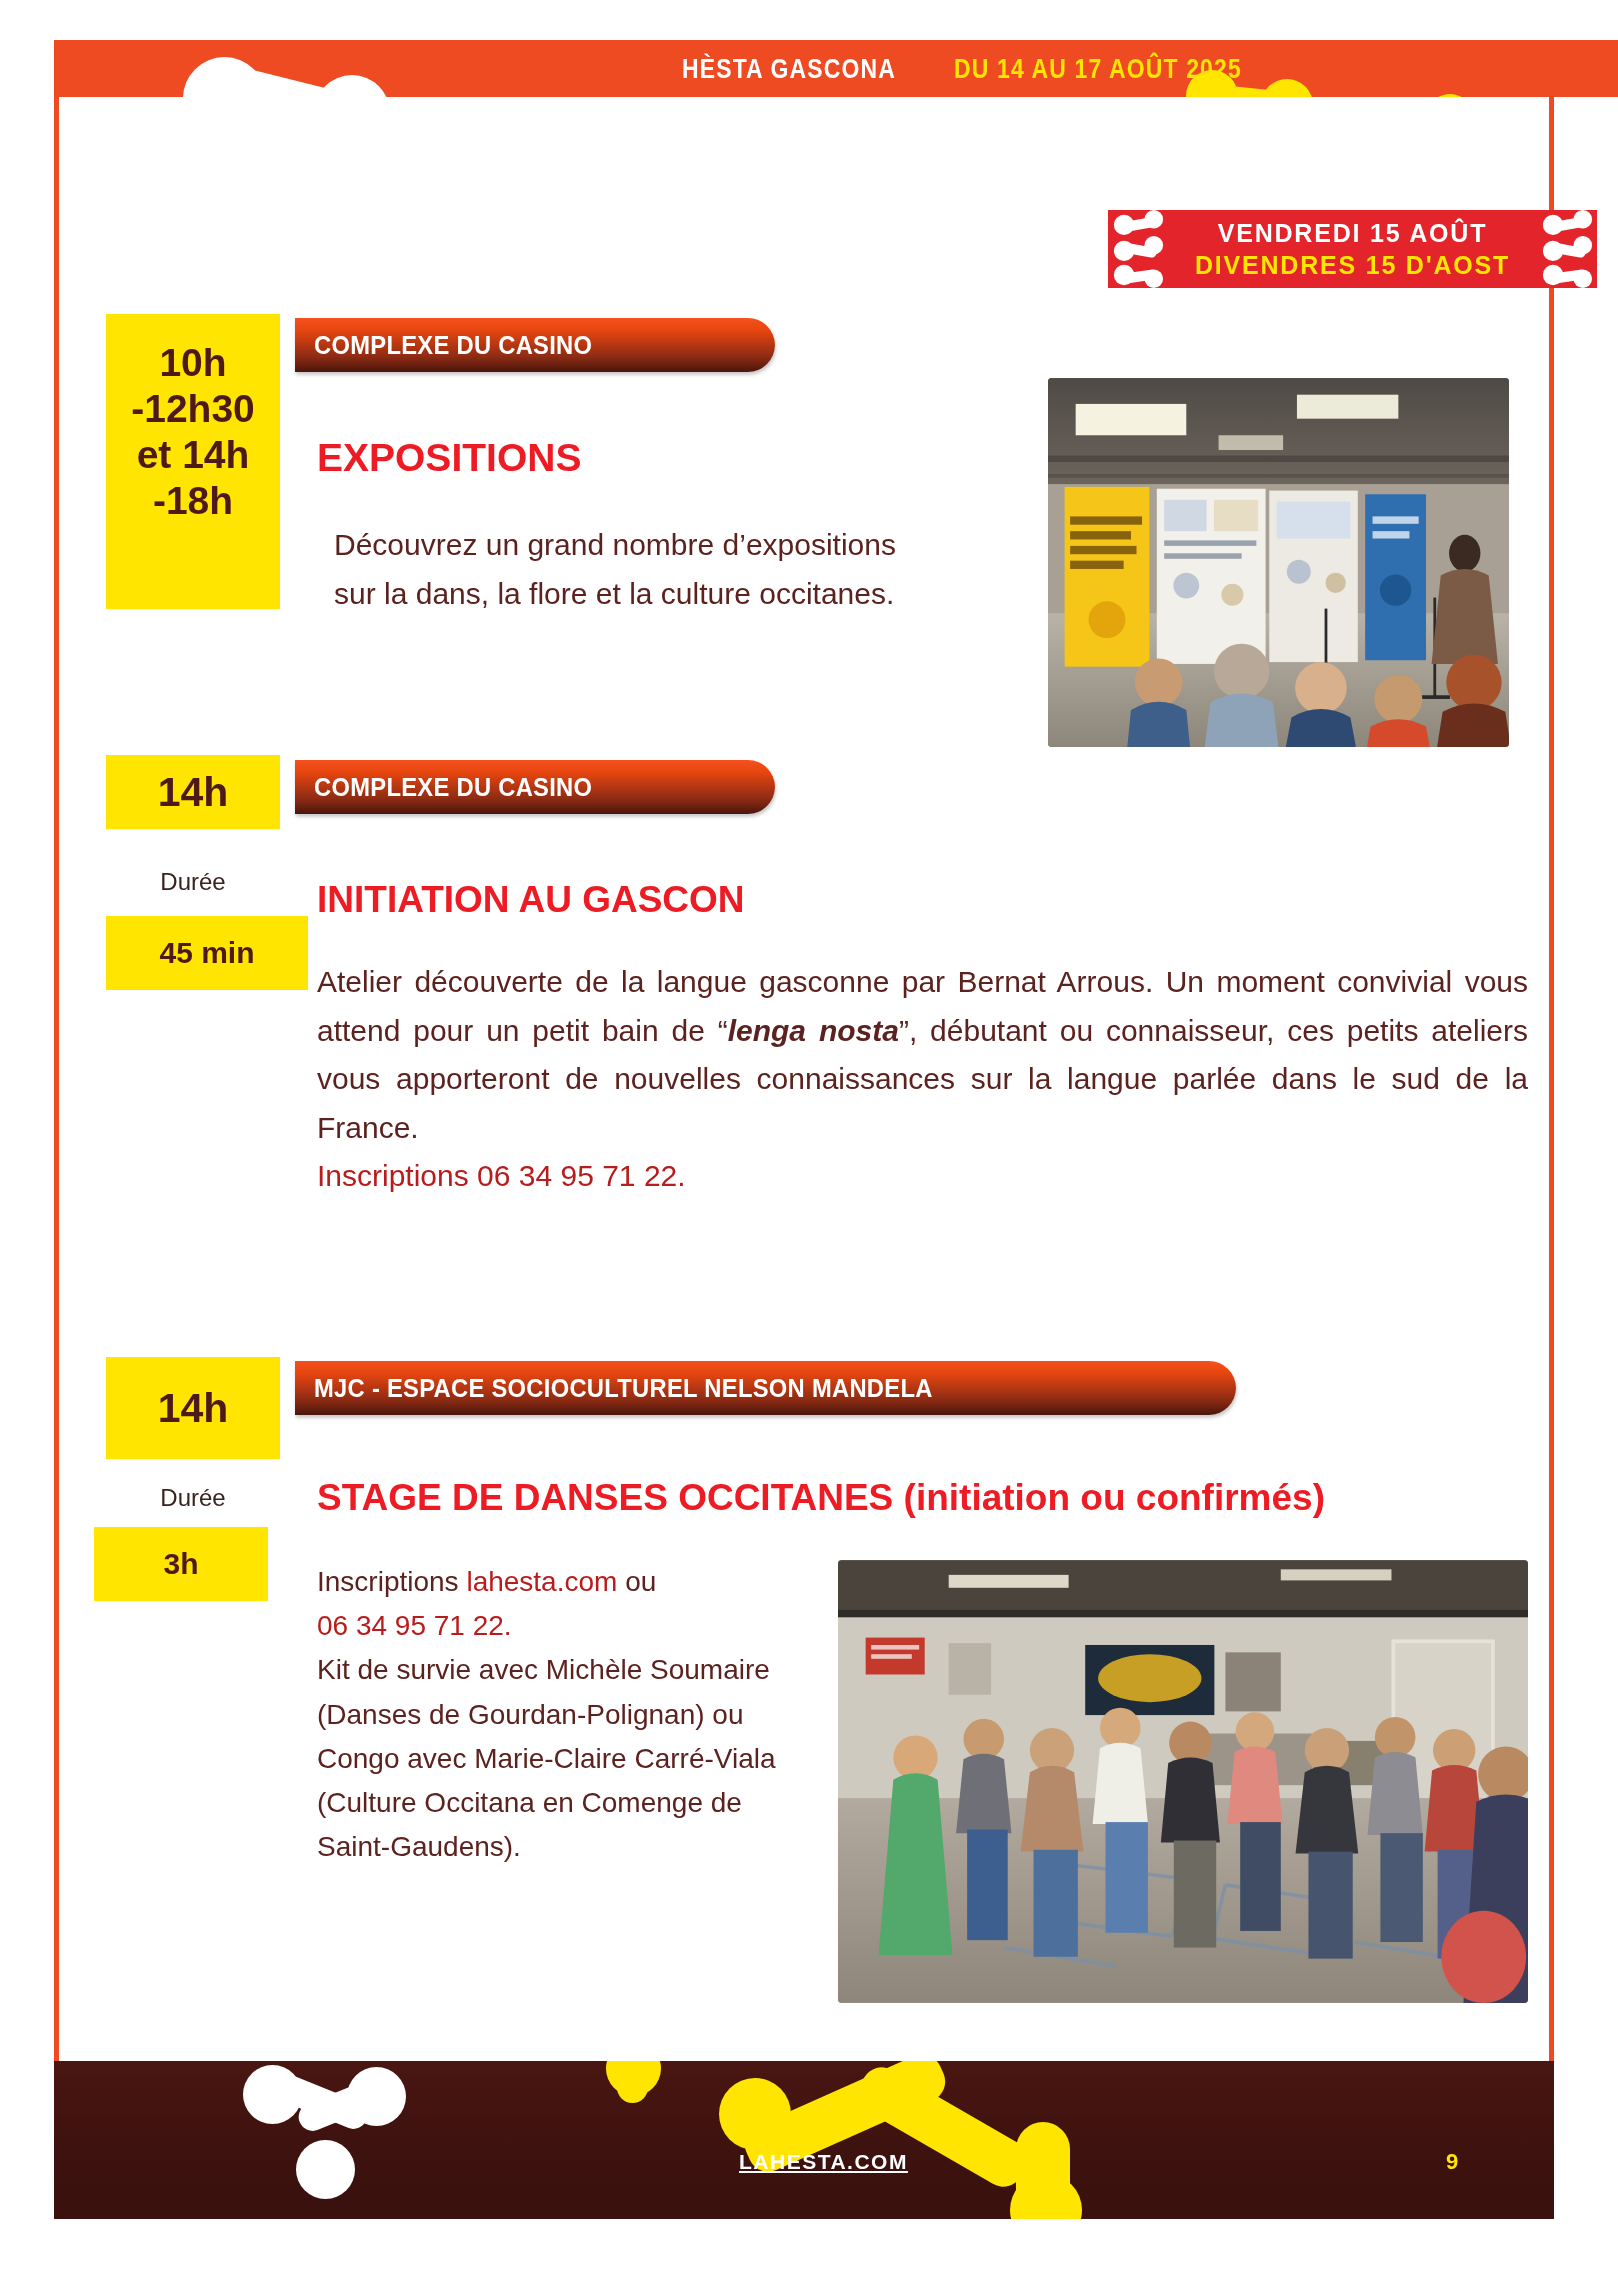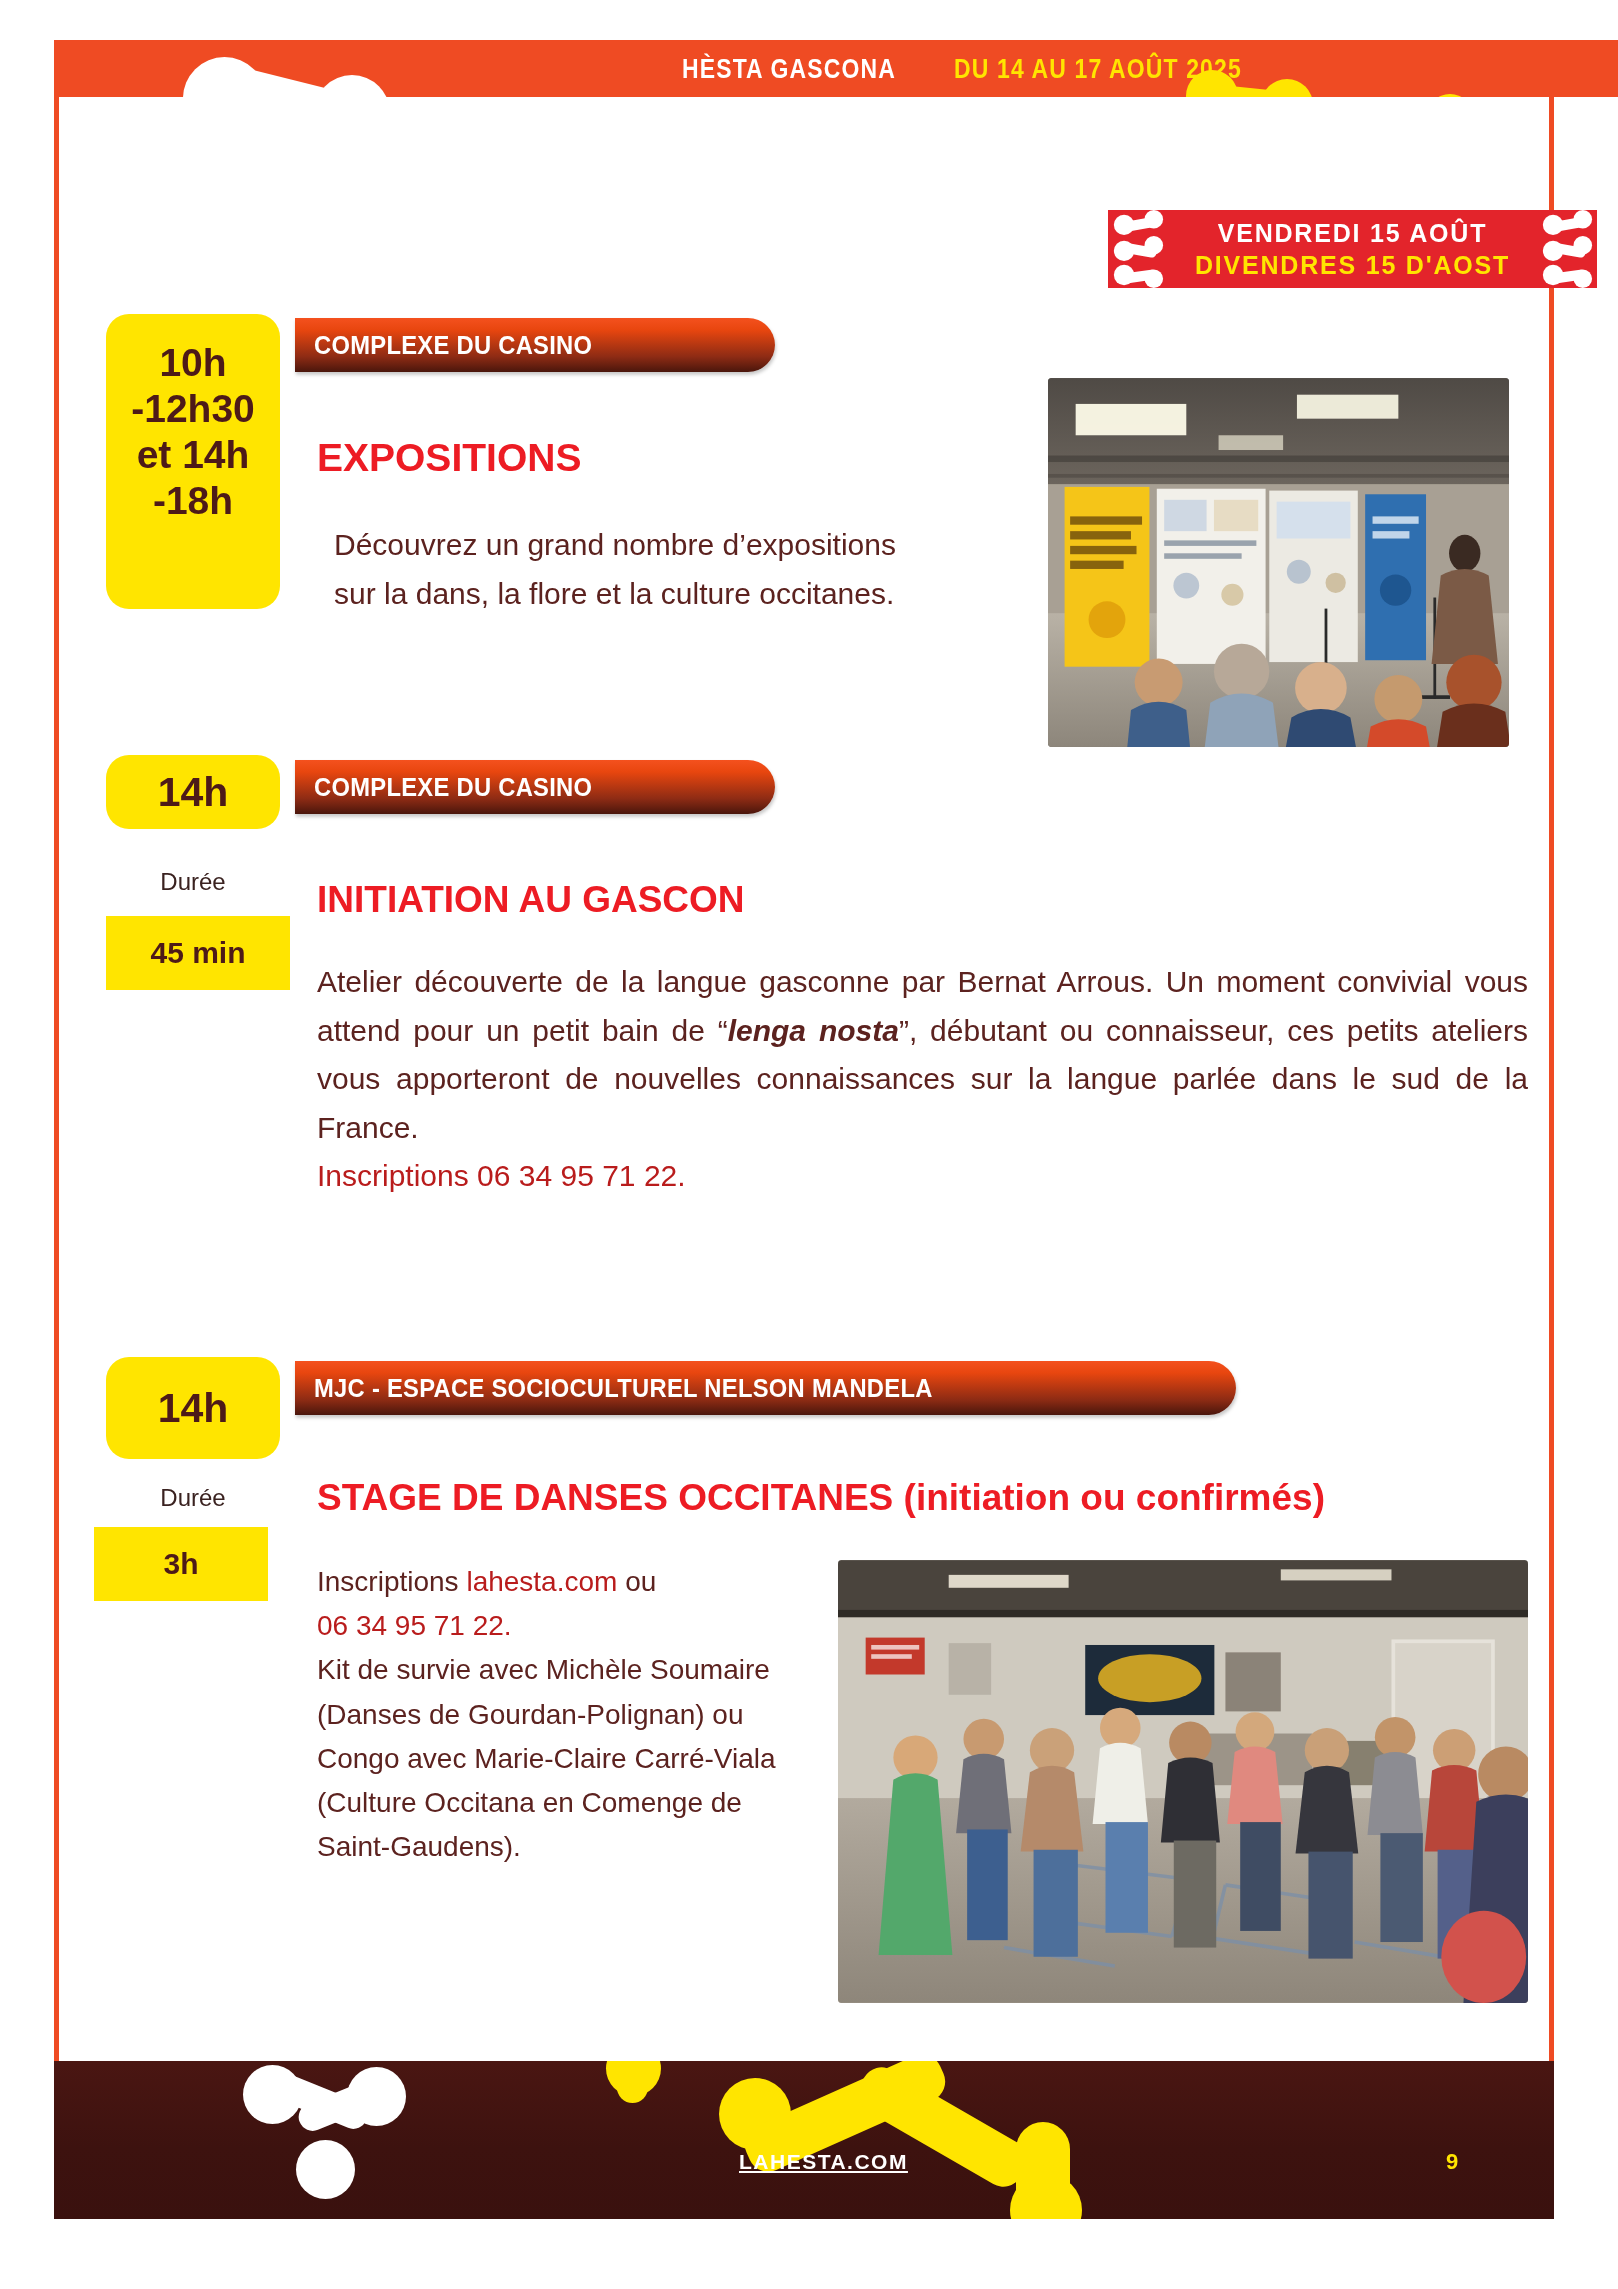--- a/index.html
+++ b/index.html
@@ -37,21 +37,21 @@
      font-family:"Liberation Sans Narrow","Liberation Sans",sans-serif;}
   .datebadge .l2{position:absolute;left:0;right:0;top:41px;text-align:center;
      color:#ffe500;font-size:25px;font-weight:700;letter-spacing:1.8px;
      font-family:"Liberation Sans Narrow","Liberation Sans",sans-serif;}
   .dbdeco{position:absolute;top:0;width:52px;height:78px;}
   .dbdeco.left{left:3.7px;} .dbdeco.right{right:3.7px;}
 
   
   .ev{position:absolute;}
   .timebadge{position:absolute;background:#ffe500;color:#4d1a18;font-weight:700;
-             text-align:center;line-height:1.18;border-radius:23px;}
+             text-align:center;line-height:1.18;}
   .duree-lbl{position:absolute;text-align:center;color:#3a2220;font-size:24px;
              font-family:"Liberation Sans",sans-serif;}
   .durbadge{position:absolute;background:#ffe500;color:#4d1a18;font-weight:700;
             text-align:center;display:flex;align-items:center;justify-content:center;}
 
   .venue{position:absolute;height:54px;
      background:linear-gradient(180deg,#f4511e 0%,#e8460f 22%,#8d2b14 72%,#4a160c 100%);
      border-radius:0 31px 31px 0;display:flex;align-items:center;
      box-shadow:0.9px 2.8px 3.7px rgba(0,0,0,.22);}
   .venue span{color:#fff;font-size:25px;font-weight:700;padding-left:20px;
@@ -225,21 +225,21 @@
       </svg>
     </div>
   </div>
 
   <div class="ev">
     <div class="timebadge narrow" style="left:106px;top:755px;width:174px;height:74px;font-size:41px;
                 line-height:74px;">14h</div>
 
     <div class="duree-lbl" style="left:106px;top:868px;width:174px;">Durée</div>
 
-    <div class="durbadge narrow" style="left:106px;top:916px;width:184px;height:74px;font-size:30px;">45 min</div>
+    <div class="durbadge narrow" style="left:106px;top:916px;width:202px;height:74px;font-size:30px;">45 min</div>
 
     <div class="venue" style="left:295px;top:760px;width:480px;">
       <span>COMPLEXE DU CASINO</span>
     </div>
 
     <div class="evtitle" style="left:317px;top:879px;font-size:37px;">INITIATION AU GASCON</div>
 
     <div class="evbody narrow" style="left:317px;top:958px;width:1211px;font-size:30px;text-align:justify;">
       <span>Atelier découverte de la langue gasconne par Bernat Arrous. Un moment convivial vous attend pour un petit bain de “</span><span class="bi">lenga nosta</span><span>”, débutant ou connaisseur, ces petits ateliers vous apporteront de nouvelles connaissances sur la langue parlée dans le sud de la France.</span><br>
       <span class="red">Inscriptions 06 34 95 71 22.</span>

